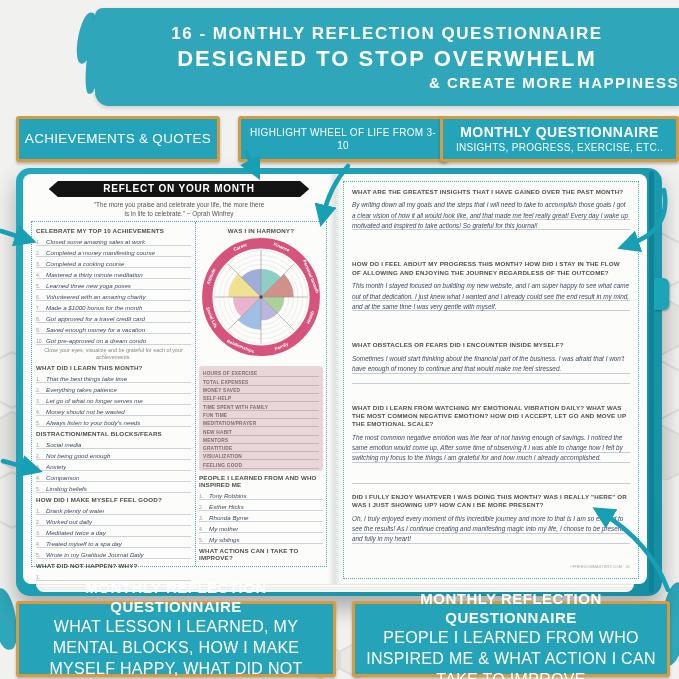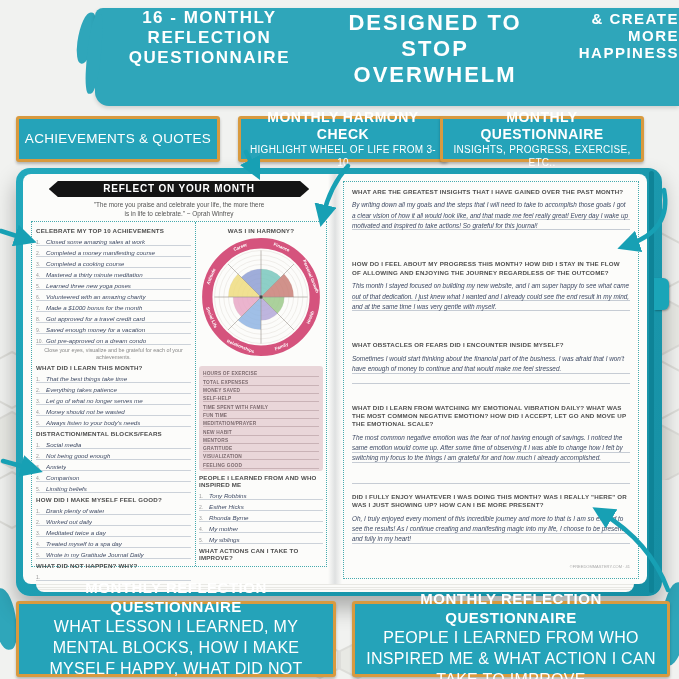--- a/index.html
+++ b/index.html
@@ -11,38 +11,38 @@
   .hex-decor{position:absolute;z-index:1;opacity:.8;}
 
   
   .smudge{position:absolute;background:#2fa6ba;z-index:1;}
   .smudge.s1{left:78px;top:12px;width:16px;height:52px;border-radius:60% 30% 55% 40%;transform:rotate(8deg);}
   .smudge.s2{left:-6px;top:588px;width:22px;height:62px;border-radius:45% 60% 40% 55%;transform:rotate(-6deg);}
   .smudge.s3{right:-8px;top:582px;width:26px;height:84px;border-radius:55% 45% 60% 40%;transform:rotate(5deg);}
 
   
   .banner{position:absolute;left:95px;top:8px;right:0;height:98px;background:#2fa6ba;z-index:2;
-          color:#fff;text-align:center;display:flex;flex-direction:row;justify-content:center;
+          color:#fff;text-align:center;display:flex;flex-direction:column;justify-content:center;
           border-radius:8px 0 0 14px;box-shadow:0 2px 4px rgba(0,0,0,.15);}
   .banner:before{content:"";position:absolute;left:-8px;top:6px;width:14px;height:80px;background:#2fa6ba;
           border-radius:60% 20% 55% 30%;transform:rotate(4deg);}
   .banner .b1{font-size:17px;font-weight:bold;letter-spacing:1.5px;}
   .banner .b2{font-size:22px;font-weight:bold;letter-spacing:2px;margin-top:2px;}
   .banner .b3{font-size:15px;font-weight:bold;letter-spacing:1.5px;margin-top:2px;text-align:right;}
 
   
   .callout{position:absolute;background:#25a3b9;border:3px solid #d89a3f;border-radius:3px;
            color:#fff;text-align:center;display:flex;flex-direction:column;justify-content:center;
            z-index:4;box-shadow:0 2px 3px rgba(0,0,0,.25);padding:2px 4px;box-sizing:border-box;}
   .callout .t{font-weight:bold;letter-spacing:.5px;}
   .callout .s{font-weight:normal;letter-spacing:.3px;}
   #co1{left:16px;top:116px;width:204px;height:46px;}
   #co1 .t,#co1 .s{font-size:13.5px;line-height:16px;}
   #co2{left:238px;top:116px;width:210px;height:46px;}
-  #co3{left:440px;top:116px;width:204px;height:46px;}
+  #co3{left:440px;top:116px;width:239px;height:46px;}
   #co2 .t,#co3 .t{font-size:14px;line-height:17px;}
   #co2 .s,#co3 .s{font-size:10px;line-height:13px;}
   .callout.bottom{height:76px;}
   #co4{left:16px;top:601px;width:320px;}
   #co5{left:352px;top:601px;width:318px;}
   .callout.bottom .t{font-size:15px;line-height:19px;}
   .callout.bottom .s{font-size:16px;line-height:21px;}
 
   
   .planner{position:absolute;left:16px;top:168px;width:646px;height:428px;z-index:3;
@@ -136,21 +136,20 @@
   <div class="banner">
     <div class="b1">16 - MONTHLY REFLECTION QUESTIONNAIRE</div>
     <div class="b2">DESIGNED TO STOP OVERWHELM</div>
     <div class="b3">&amp; CREATE MORE HAPPINESS</div>
   </div>
 
   <div class="callout" id="co1">
     <div class="s">ACHIEVEMENTS &amp; QUOTES</div>
   </div>
   <div class="callout" id="co2">
-    <div class="t">MONTHLY HARMONY CHECK</div>
     <div class="s">HIGHLIGHT WHEEL OF LIFE FROM 3-10</div>
   </div>
   <div class="callout" id="co3">
     <div class="t">MONTHLY QUESTIONNAIRE</div>
     <div class="s">INSIGHTS, PROGRESS, EXERCISE, ETC..</div>
   </div>
 
   <div class="planner">
     <div class="elastic"></div>
     <div class="bookmark"></div>

